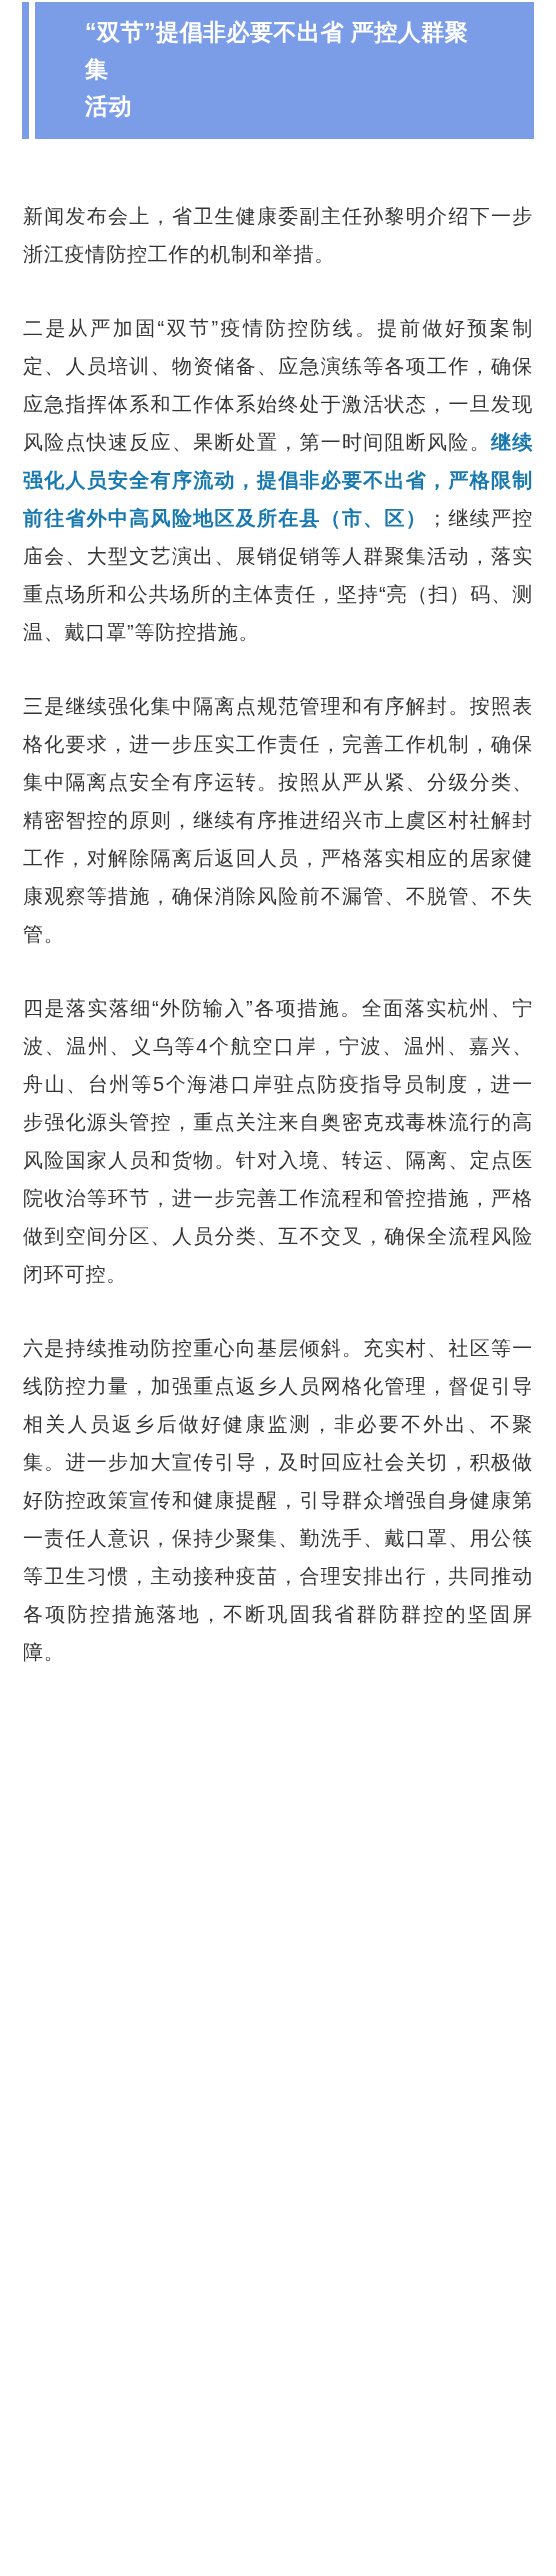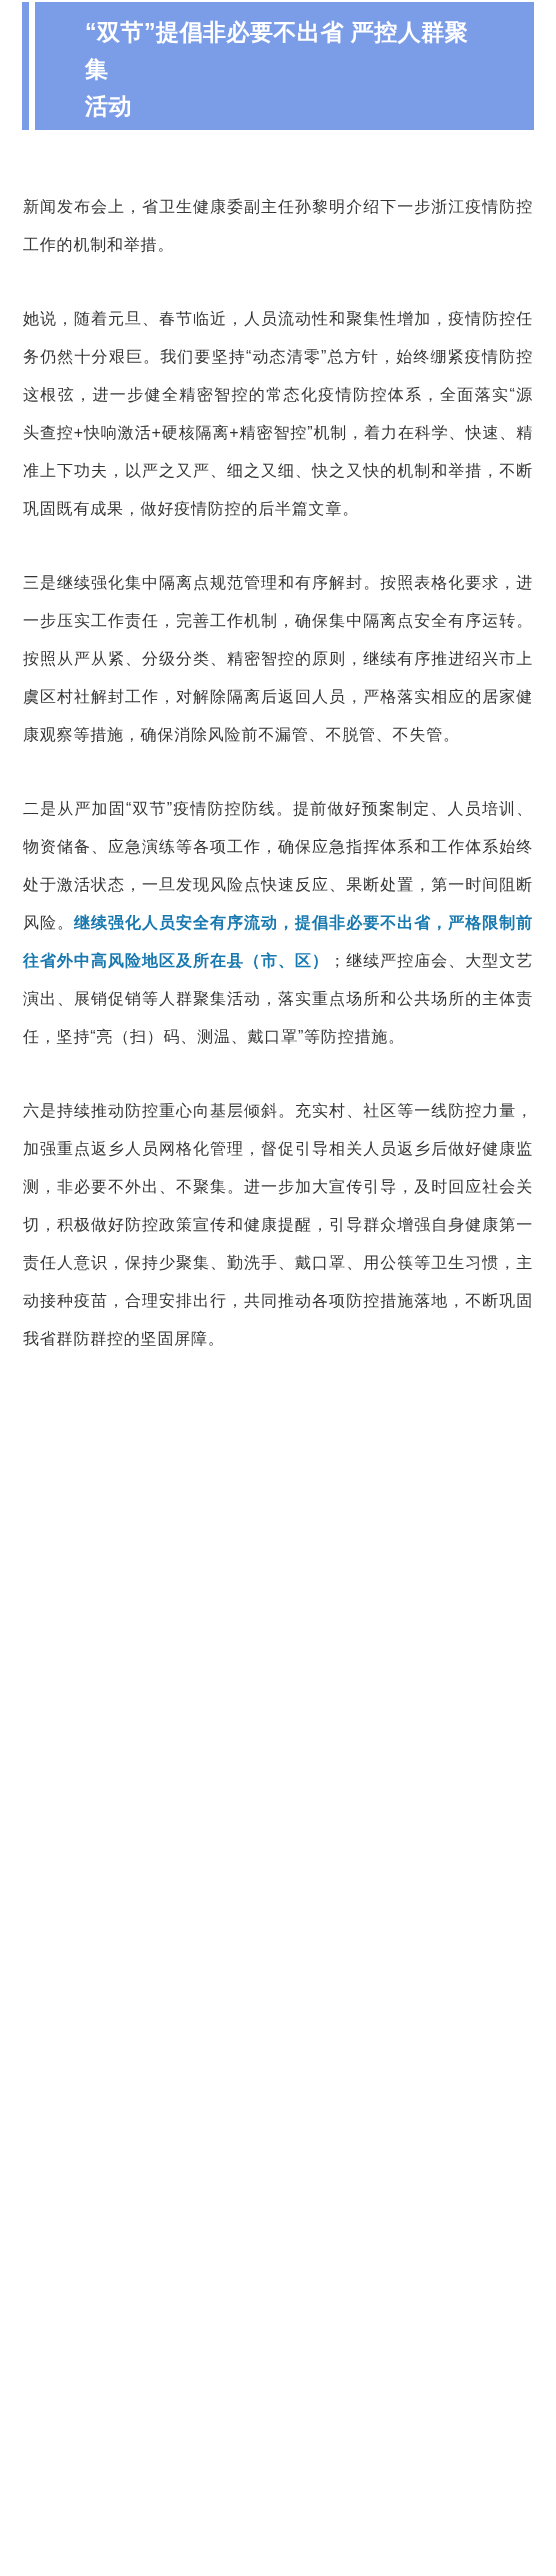--- a/index.html
+++ b/index.html
@@ -30,31 +30,31 @@
     flex: 0 0 auto;
     box-sizing: border-box;
     width: 499px;
     margin: 0 0 0 5.7px;
     background: #7b9de8;
     color: #ffffff;
     font-size: 23px;
     font-weight: bold;
     line-height: 37px;
     letter-spacing: 0.5px;
-    padding: 12px 49px 5px 50px;
+    padding: 12px 49px 14px 50px;
     white-space: pre-line;
     word-break: break-all;
   }
   .article {
     padding: 0 23px;
   }
   .para {
     margin: 36px 0 0 0;
     color: #353535;
-    font-size: 16px;
+    font-size: 20px;
     line-height: 38px;
     letter-spacing: 0.8px;
     text-align: justify;
     word-break: break-all;
   }
   .para:first-child {
     margin-top: 58px;
   }
   .hl {
     color: #1779b0;
@@ -65,19 +65,19 @@
 <body>
 
 <div class="page">
   <div class="header-row">
     <div class="accent-stripe"></div>
     <h1 class="title-box">“双节”提倡非必要不出省 严控人群聚集
 活动</h1>
   </div>
   <div class="article" id="article-body">
       <p class="para"><span>新闻发布会上，省卫生健康委副主任孙黎明介绍下一步浙江疫情防控工作的机制和举措。</span></p>
-      <p class="para"><span>她说，随着元旦、春节临近，人员流动性和聚集性增加，疫情防控任务仍然十分艰巨。我们要坚持“动态清零”总方针，始终绷紧疫情防控这根弦，进一步健全精密智控的常态化疫情防控体系，全面落实“源头查控+快响激活+硬核隔离+精密智控”机制，着力在科学、快速、精准上下功夫，以严之又严、细之又细、快之又快的机制和举措，不断巩固既有成果，做好疫情防控的后半篇文章。</span></p>
+      <p class="para"><span>二是从严加固“双节”疫情防控防线。提前做好预案制定、人员培训、物资储备、应急演练等各项工作，确保应急指挥体系和工作体系始终处于激活状态，一旦发现风险点快速反应、果断处置，第一时间阻断风险。</span><span class="hl">继续强化人员安全有序流动，提倡非必要不出省，严格限制前往省外中高风险地区及所在县（市、区）</span><span>；继续严控庙会、大型文艺演出、展销促销等人群聚集活动，落实重点场所和公共场所的主体责任，坚持“亮（扫）码、测温、戴口罩”等防控措施。</span></p>
       <p class="para"><span>三是继续强化集中隔离点规范管理和有序解封。按照表格化要求，进一步压实工作责任，完善工作机制，确保集中隔离点安全有序运转。按照从严从紧、分级分类、精密智控的原则，继续有序推进绍兴市上虞区村社解封工作，对解除隔离后返回人员，严格落实相应的居家健康观察等措施，确保消除风险前不漏管、不脱管、不失管。</span></p>
-      <p class="para"><span>二是从严加固“双节”疫情防控防线。提前做好预案制定、人员培训、物资储备、应急演练等各项工作，确保应急指挥体系和工作体系始终处于激活状态，一旦发现风险点快速反应、果断处置，第一时间阻断风险。</span><span class="hl">继续强化人员安全有序流动，提倡非必要不出省，严格限制前往省外中高风险地区及所在县（市、区）</span><span>；继续严控庙会、大型文艺演出、展销促销等人群聚集活动，落实重点场所和公共场所的主体责任，坚持“亮（扫）码、测温、戴口罩”等防控措施。</span></p>
+      <p class="para"><span>四是落实落细“外防输入”各项措施。全面落实杭州、宁波、温州、义乌等4个航空口岸，宁波、温州、嘉兴、舟山、台州等5个海港口岸驻点防疫指导员制度，进一步强化源头管控，重点关注来自奥密克戎毒株流行的高风险国家人员和货物。针对入境、转运、隔离、定点医院收治等环节，进一步完善工作流程和管控措施，严格做到空间分区、人员分类、互不交叉，确保全流程风险闭环可控。</span></p>
       <p class="para"><span>六是持续推动防控重心向基层倾斜。充实村、社区等一线防控力量，加强重点返乡人员网格化管理，督促引导相关人员返乡后做好健康监测，非必要不外出、不聚集。进一步加大宣传引导，及时回应社会关切，积极做好防控政策宣传和健康提醒，引导群众增强自身健康第一责任人意识，保持少聚集、勤洗手、戴口罩、用公筷等卫生习惯，主动接种疫苗，合理安排出行，共同推动各项防控措施落地，不断巩固我省群防群控的坚固屏障。</span></p>
     </div>
 </div>
 
 
 </body></html>

